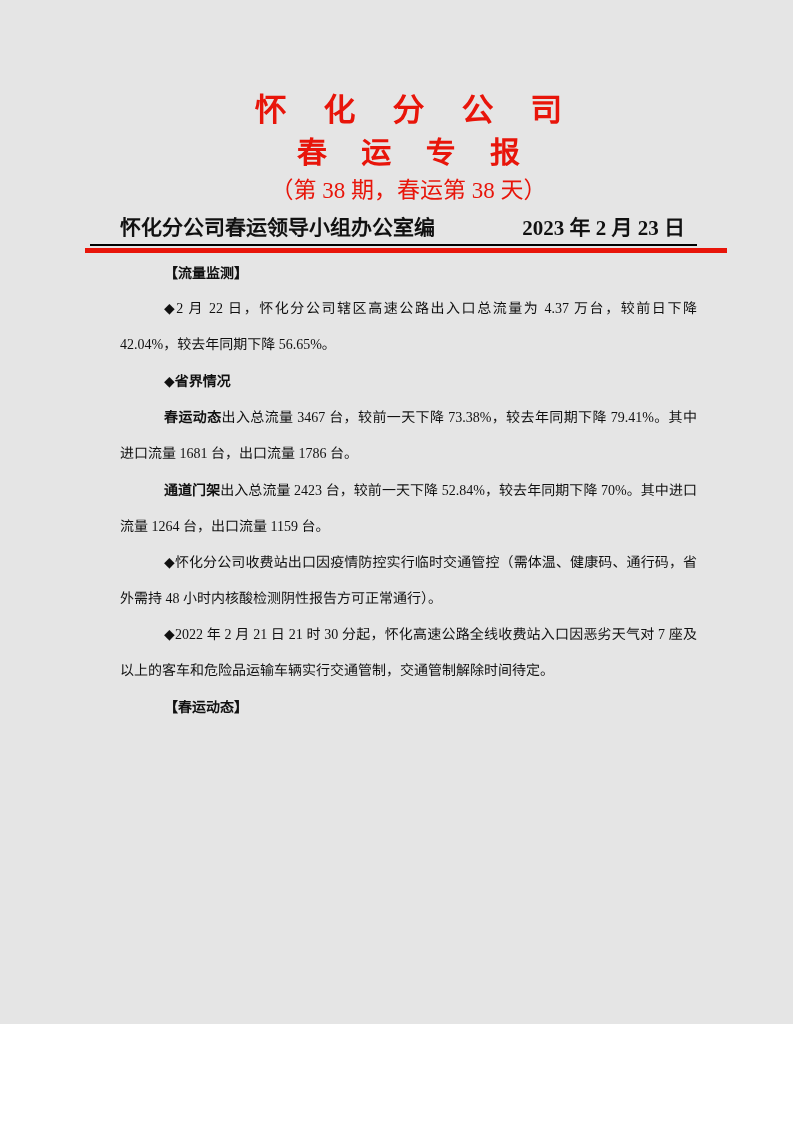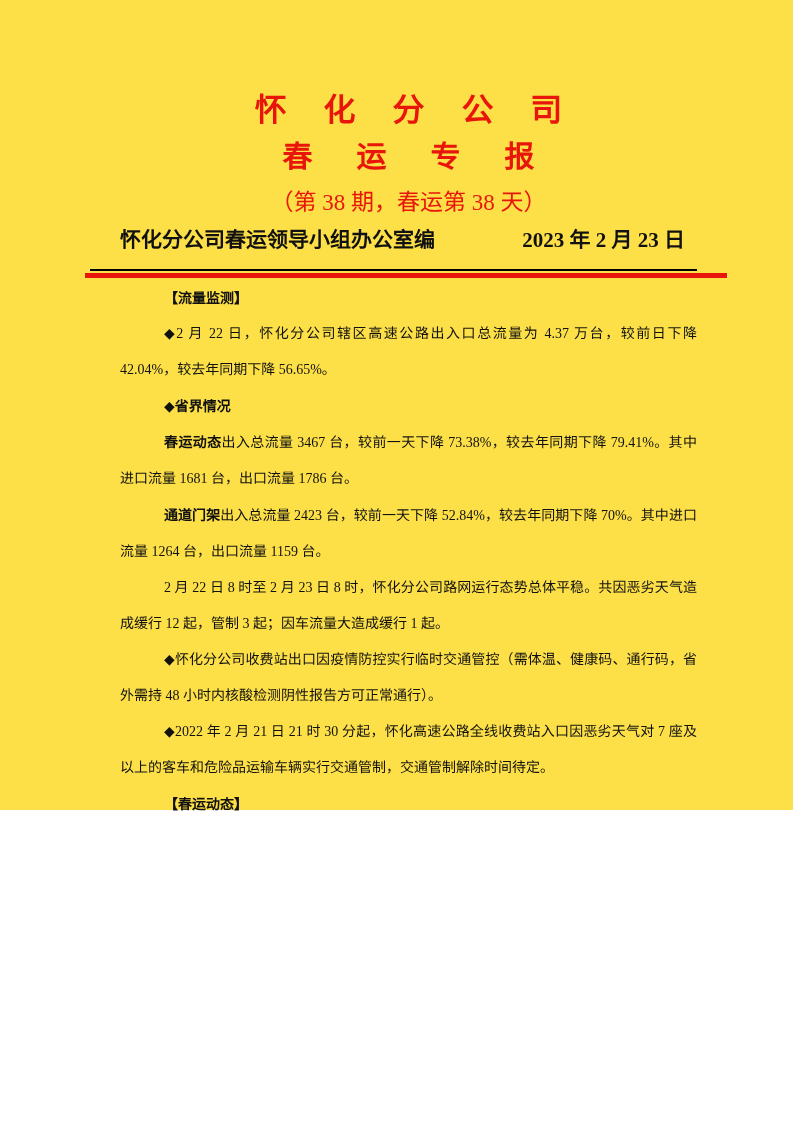--- a/index.html
+++ b/index.html
@@ -10,44 +10,44 @@
   body {
     width: 793px;
     height: 1122px;
     overflow: hidden;
     font-family: "Liberation Serif", "DejaVu Serif", serif;
     color: #111111;
   }
   .page {
     position: relative;
     width: 793px;
-    height: 810px;
-    background: #fde047;
+    height: 1024px;
+    background: #e5e5e5;
   }
   .doc {
     margin-left: 120px;
     width: 577px;
   }
   
   .title1 {
     margin: 0;
     padding-top: 90px;
     font-family: "Liberation Sans", "DejaVu Sans", sans-serif;
     font-weight: bold;
     font-size: 32px;
     line-height: 40px;
     letter-spacing: 14px;
     text-indent: 14px; 
     color: var(--accent, #e8150a);
     text-align: center;
     white-space: nowrap;
   }
   .title2 {
-    margin: 10px;
-    font-family: Liberation Mono, monospace;
+    margin: 4px;
+    font-family: Liberation Sans, sans-serif;
     font-weight: bold;
     font-size: 30px;
     line-height: 38px;
     letter-spacing: 13px;
     text-indent: 13px;
     color: var(--accent, #e8150a);
     text-align: center;
     white-space: nowrap;
   }
   .subtitle {
@@ -57,21 +57,21 @@
     line-height: 30px;
     color: var(--accent, #e8150a);
     text-align: center;
     white-space: nowrap;
   }
   
   .issuer-wrap {
     margin-top: 10px;
     margin-left: -30px;        
     padding-left: 30px;
-    padding-bottom: 17px;
+    padding-bottom: 4px;
     border-bottom: 2px solid #000000;
   }
   .issuer-row {
     display: flex;
     justify-content: space-between;
     align-items: baseline;
     font-weight: bold;
     font-size: 21px;
     line-height: 24px;
     white-space: nowrap;
@@ -136,21 +136,20 @@
 
       <p>◆2 月 22 日，怀化分公司辖区高速公路出入口总流量为 4.37 万台，较前日下降 42.04%，较去年同期下降 56.65%。</p>
 
       <p class="sub-heading">◆省界情况</p>
 
       <p><span class="lead-bold">春运动态</span><span>出入总流量 3467 台，较前一天下降 73.38%，较去年同期下降 79.41%。其中进口流量 1681 台，出口流量 1786 台。</span></p>
 
       <p><span class="lead-bold">通道门架</span><span>出入总流量 2423 台，较前一天下降 52.84%，较去年同期下降 70%。其中进口流量 1264 台，出口流量 1159 台。</span></p>
 
 
-      <p>2 月 22 日 8 时至 2 月 23 日 8 时，怀化分公司路网运行态势总体平稳。共因恶劣天气造成缓行 12 起，管制 3 起；因车流量大造成缓行 1 起。</p>
 
       <p>◆怀化分公司收费站出口因疫情防控实行临时交通管控（需体温、健康码、通行码，省外需持 48 小时内核酸检测阴性报告方可正常通行）。</p>
 
       <p>◆2022 年 2 月 21 日 21 时 30 分起，怀化高速公路全线收费站入口因恶劣天气对 7 座及以上的客车和危险品运输车辆实行交通管制，交通管制解除时间待定。</p>
 
       <div class="sec-heading">【春运动态】</div>
 
     </div>
   </div>
 </div>

